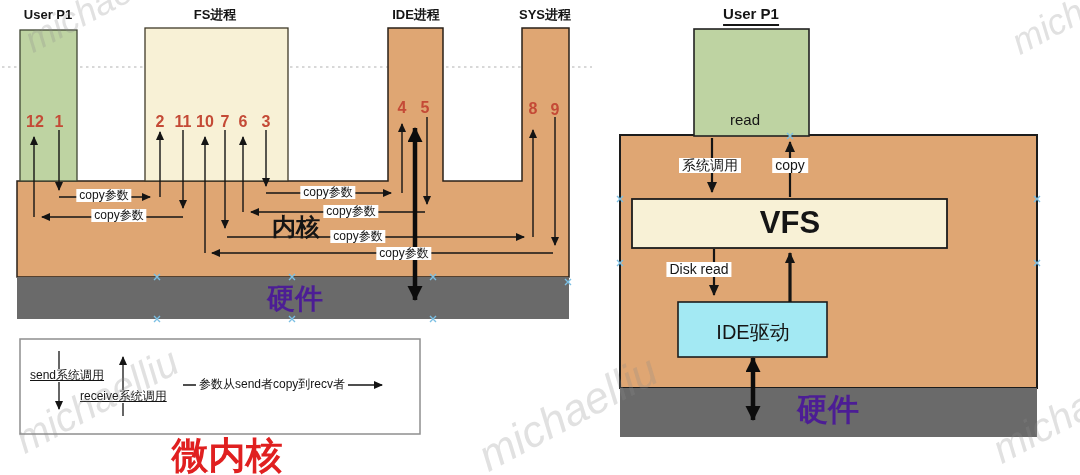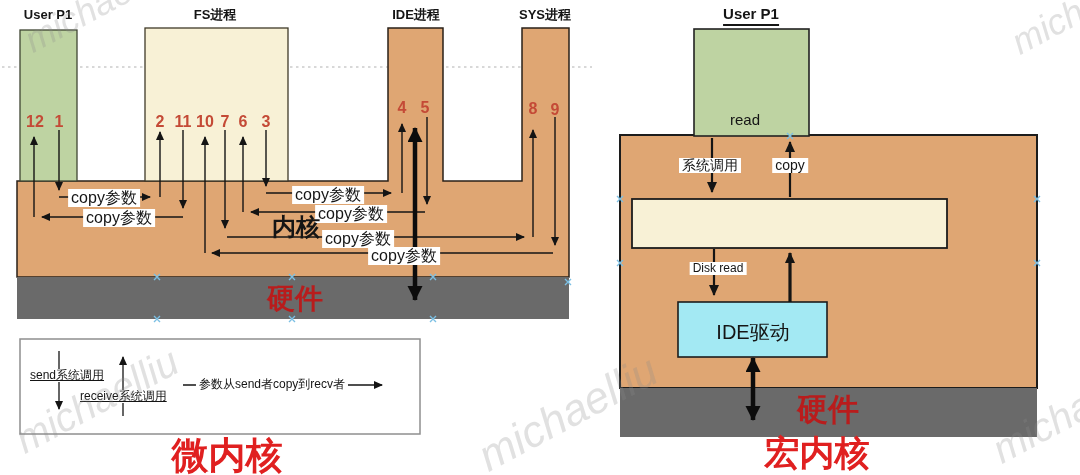--- a/index.html
+++ b/index.html
@@ -5,23 +5,23 @@
   html,body{margin:0;padding:0;background:#ffffff;}
   .stage{position:relative;width:1080px;height:475px;background:#fff;overflow:hidden;
          font-family:"Liberation Sans","DejaVu Sans",sans-serif;}
   .stage svg{position:absolute;left:0;top:0;}
   .lab{position:absolute;transform:translateX(-50%);white-space:nowrap;color:#151515;
        font-family:"Liberation Sans","DejaVu Sans",sans-serif;line-height:1.1;}
   .noc{transform:none;text-decoration:underline;}
   .bgw{background:#ffffff;padding:0 3px;}
   .toplab{font-weight:bold;font-size:13px;}
   .num{font-weight:bold;font-size:16px;color:#c44a36;}
-  .cpy{font-size:16px;}
+  .cpy{font-size:12px;}
   .bold{font-weight:bold;}
-  .white{color:#b91c1c;}
+  .white{color:#4c1d95;}
   .cap{font-weight:bold;color:#e02020;}
   .underl{border-bottom:2px solid #161616;padding-bottom:1px;}
   .wm{position:absolute;color:rgba(140,140,140,0.26);font-style:italic;
       transform:rotate(-28deg);pointer-events:none;font-size:42px;}
 </style>
 </head>
 <body>
 
 <div class="stage">
 
@@ -145,24 +145,24 @@
   <div class="lab noc bgw" style="left:27px;top:369px;font-size:12px">send系统调用</div>
   <div class="lab noc bgw" style="left:77px;top:390px;font-size:12px">receive系统调用</div>
   <div class="lab bgw" style="left:272px;top:378px;font-size:12px">参数从send者copy到recv者</div>
 
   <div class="lab cap" style="left:227px;top:436px;font-size:37px">微内核</div>
 
   <div class="lab bold underl" style="left:751px;top:6px;font-size:15px">User P1</div>
   <div class="lab" style="left:745px;top:112px;font-size:15px">read</div>
   <div class="lab bgw" style="left:710px;top:158px;font-size:14px">系统调用</div>
   <div class="lab bgw" style="left:790px;top:158px;font-size:14px">copy</div>
-  <div class="lab bgw" style="left:718px;top:262px;font-size:12px">Disk read</div>
+  <div class="lab bold" style="left:790px;top:206px;font-size:31px">VFS</div>
+  <div class="lab bgw" style="left:699px;top:262px;font-size:14px">Disk read</div>
   <div class="lab" style="left:753px;top:321px;font-size:20px">IDE驱动</div>
   <div class="lab bold white" style="left:828px;top:393px;font-size:31px">硬件</div>
-  <div class="lab cap" style="left:817px;top:434px;font-size:35px">宏内核</div>
 
   <div class="wm" style="left:8px;top:378px;font-size:40px">michaelliu</div>
   <div class="wm" style="left:470px;top:388px;font-size:44px">michaelliu</div>
   <div class="wm" style="left:985px;top:388px;font-size:40px">michaelliu</div>
   <div class="wm" style="left:18px;top:-16px;font-size:36px">michaelliu</div>
   <div class="wm" style="left:1005px;top:-14px;font-size:36px">michaelliu</div>
 
 </div>
 
 </body></html>

